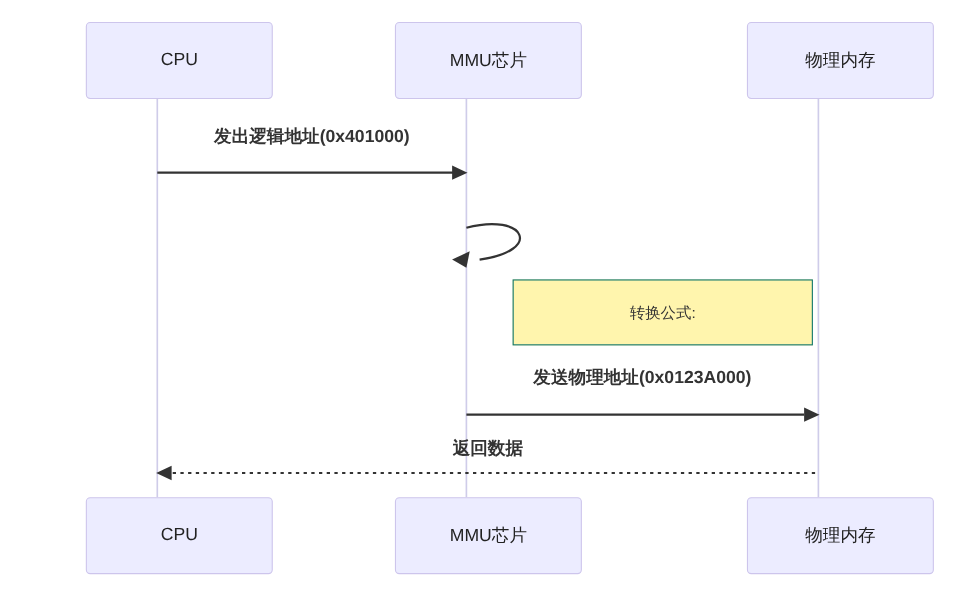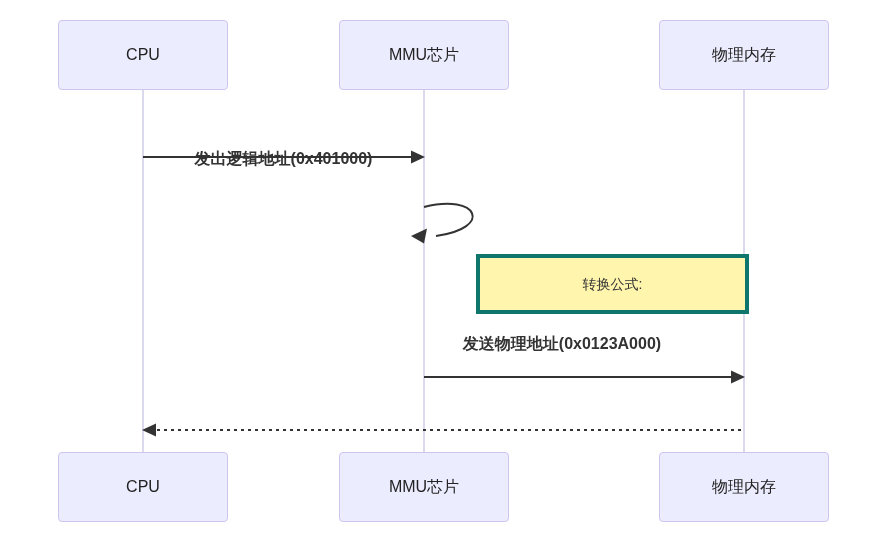--- a/index.html
+++ b/index.html
@@ -22,37 +22,38 @@
     height: 70px;
     background: #ECECFF;
     border: 1px solid #cdc5ec;
     border-radius: 4px;
     box-sizing: border-box;
     display: flex;
     align-items: center;
     justify-content: center;
     font-size: 16px;
     color: #222222;
+    margin-left: 20px;
   }
   .msg-label {
     position: absolute;
     text-align: center;
     font-size: 16px;
     font-weight: bold;
     color: #333333;
     line-height: 20px;
     white-space: nowrap;
   }
   .note-box {
     position: absolute;
-    left: 476px; top: 254px;
+    left: 466px; top: 254px;
     width: 273px; height: 60px;
     box-sizing: border-box;
     background: #fff5ad;
-    border: 4px solid #0f766e;
+    border: 1px solid #0f766e;
     display: flex;
     flex-direction: row;
     align-items: center;
     justify-content: center;
     font-size: 14px;
     color: #333333;
     line-height: 21px;
   }
 </style>
 </head>
@@ -92,20 +93,21 @@
   <div class="actor-box" style="left:58px; top:452px;">
     <span>CPU</span>
   </div>
   <div class="actor-box" style="left:339px; top:452px;">
     <span>MMU芯片</span>
   </div>
   <div class="actor-box" style="left:659px; top:452px;">
     <span>物理内存</span>
   </div>
 
-  <div class="msg-label" style="left:143px; width:281px; top:115px;margin-top:34px;">发出逻辑地址(0x401000)</div>
-  <div class="msg-label" style="left:402px; width:320px; top:334px;">发送物理地址(0x0123A000)</div>
+  <div class="msg-label" style="left:143px; width:281px; top:115px;">发出逻辑地址(0x401000)</div>
+  <div class="msg-label" style="left:424px; width:320px; top:334px;">发送物理地址(0x0123A000)</div>
+  <div class="msg-label" style="left:143px; width:601px; top:399px;">返回数据</div>
 
   <div class="note-box">
     <span>转换公式:</span>
   </div>
 
 </div>
 
 </body></html>

